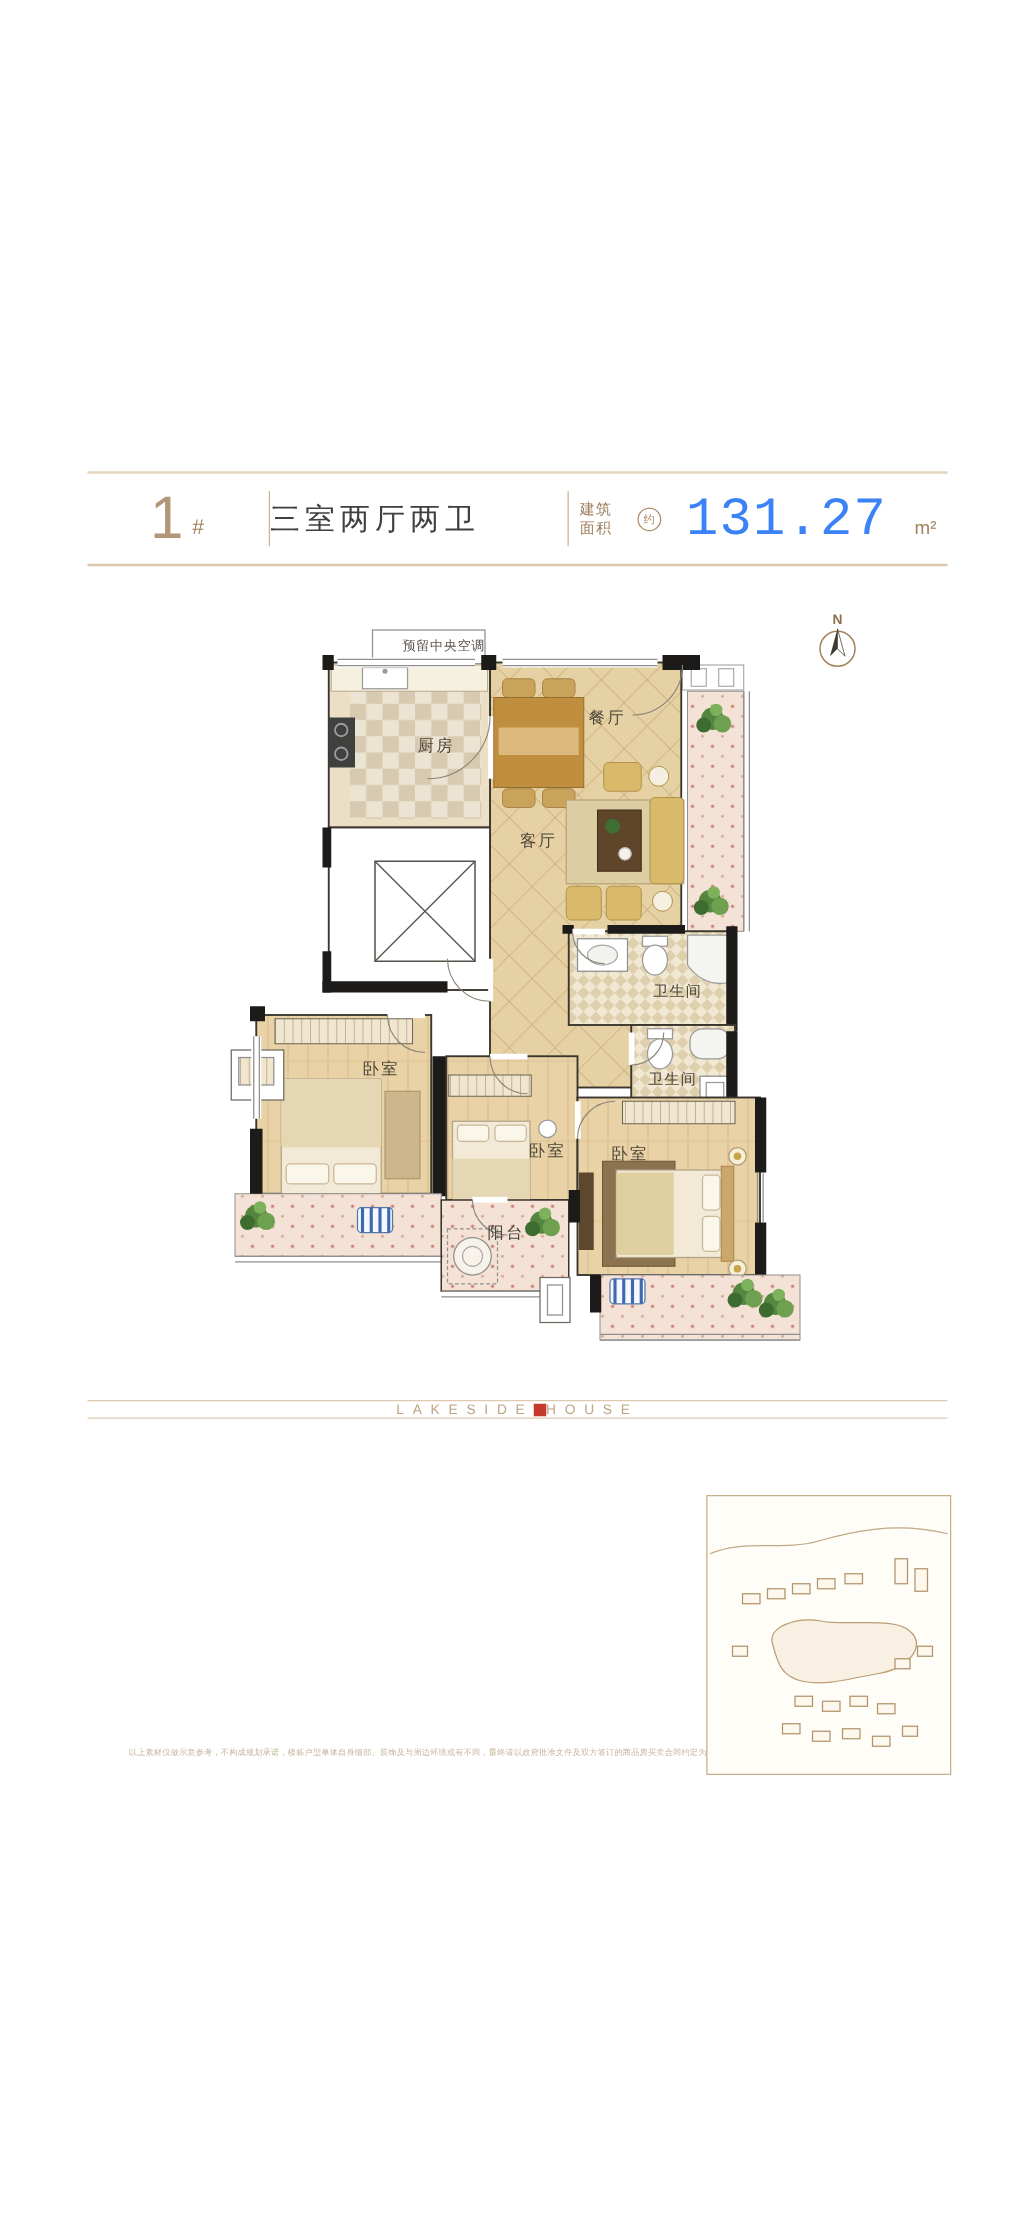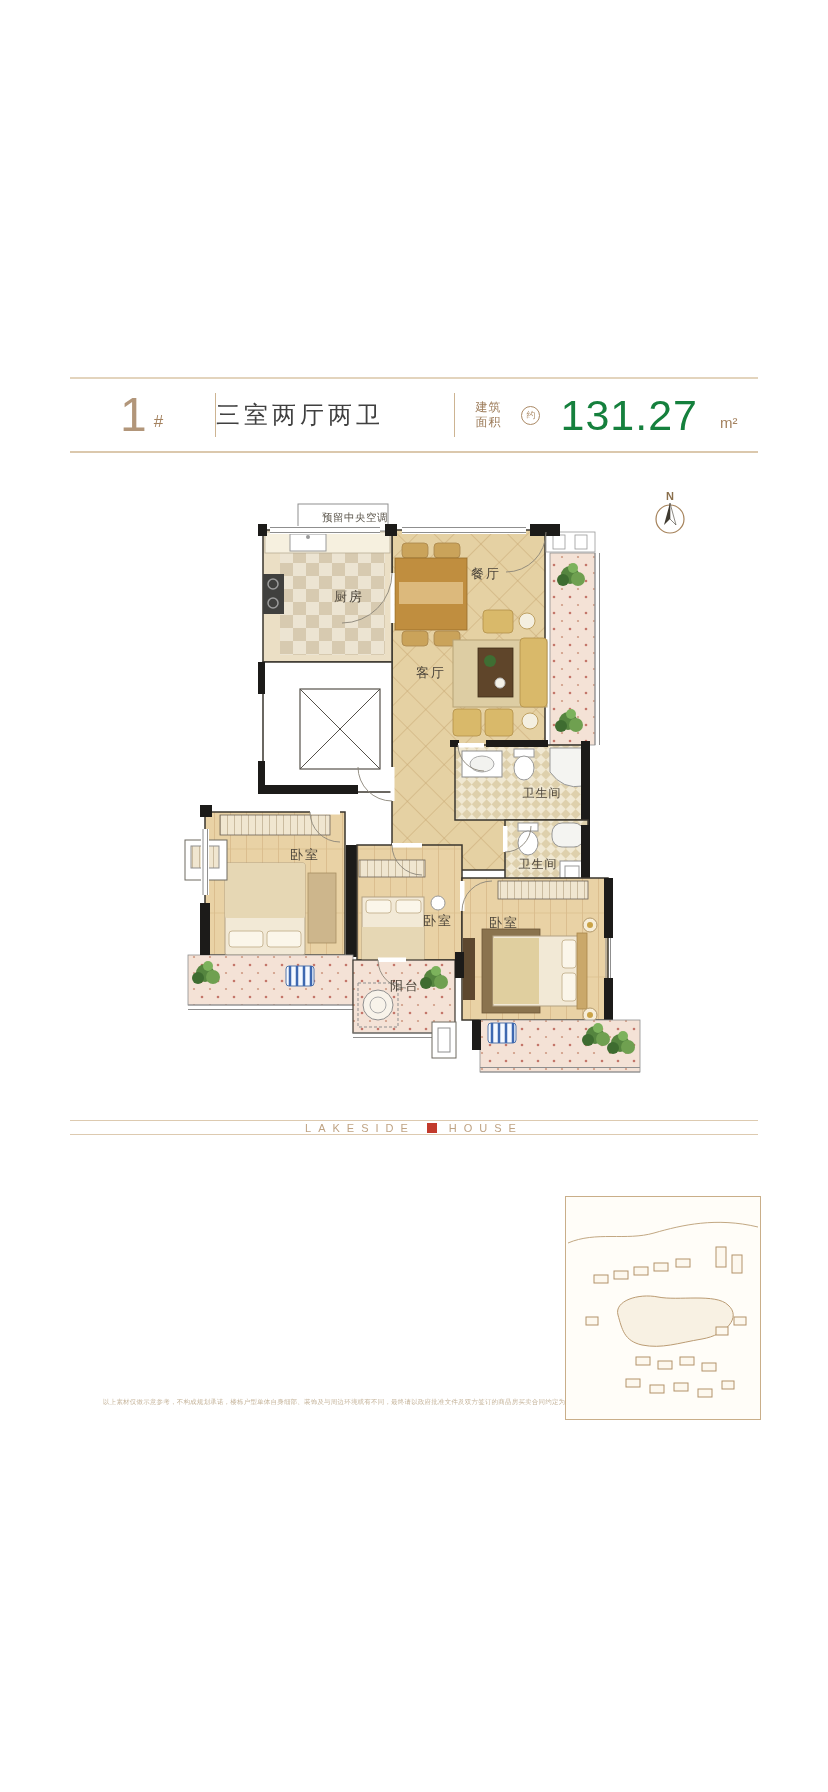--- a/index.html
+++ b/index.html
@@ -11,36 +11,36 @@
     display:flex;align-items:center;}
   .bn{margin-left:50px;width:95px;display:flex;align-items:flex-end;}
   .bn .num{font-size:48px;line-height:48px;color:#b2967a;font-weight:400;}
   .bn .suffix{font-size:17px;color:#a4825f;margin:0 0 7px 7px;}
   .vdiv{width:1px;height:44px;background:#cdb492;}
   .layout-type{width:238px;text-align:left;font-size:24px;letter-spacing:4px;color:#404040;}
   .area{flex:1;display:flex;justify-content:center;align-items:center;gap:20px;}
   .area .lbl{font-size:12px;line-height:15px;color:#9d7c5a;letter-spacing:1px;}
   .area .approx{width:17px;height:17px;border:1px solid #ab8a66;border-radius:50%;
     font-size:9px;color:#ab8a66;display:flex;align-items:center;justify-content:center;}
-  .area .val{font-size:43px;color:#15803d;letter-spacing:1px;}
+  .area .val{font-size:43px;color:#3b82f6;letter-spacing:1px;font-family:Liberation Mono, monospace;}
   .area .unit{font-size:15px;color:#a4825f;margin:14px 0 0 2px;}
   
   .plan{position:absolute;left:150px;top:433px;width:560px;height:655px;}
   .plan svg{position:absolute;left:0;top:0;}
   .rlabel{position:absolute;transform:translate(-50%,-50%);font-size:13px;color:#4b443a;
     letter-spacing:2px;white-space:nowrap;}
   .rlabel.small{font-size:12px;letter-spacing:1px;}
   .ac-note{position:absolute;left:148px;top:71px;width:90px;height:27px;line-height:27px;
     text-align:right;font-size:10.5px;color:#5a544a;letter-spacing:0.5px;}
   .nlabel{position:absolute;left:520px;top:63px;transform:translate(-50%,-50%);
     font-size:11px;font-weight:bold;color:#8a6f4c;}
   
   .brand{position:absolute;left:70px;top:1120px;width:688px;height:15px;
     border-top:1px solid #ddcab0;border-bottom:1px solid #ddcab0;box-sizing:border-box;
-    display:flex;align-items:center;justify-content:center;gap:12px;}
+    display:flex;align-items:center;justify-content:center;gap:0;}
   .brand span{font-size:11px;letter-spacing:7px;color:#bfa383;}
   .seal{width:10px;height:10px;background:#c23a2c;flex:0 0 auto;}
   
   .analysis{position:absolute;left:103px;top:1217px;width:470px;}
   .analysis h2{margin:0;font-family:"DejaVu Serif", serif;font-style:italic;font-weight:bold;
     font-size:27px;letter-spacing:12px;color:#9c7a52;}
   .analysis ul{list-style:none;margin:16px 0 0 0;padding:0;}
   .analysis li{font-size:16px;line-height:30px;color:#b08c68;letter-spacing:1px;}
   .disclaimer{position:absolute;left:103px;top:1398px;font-size:6.5px;color:#c6b59c;
     white-space:nowrap;letter-spacing:0.2px;}

